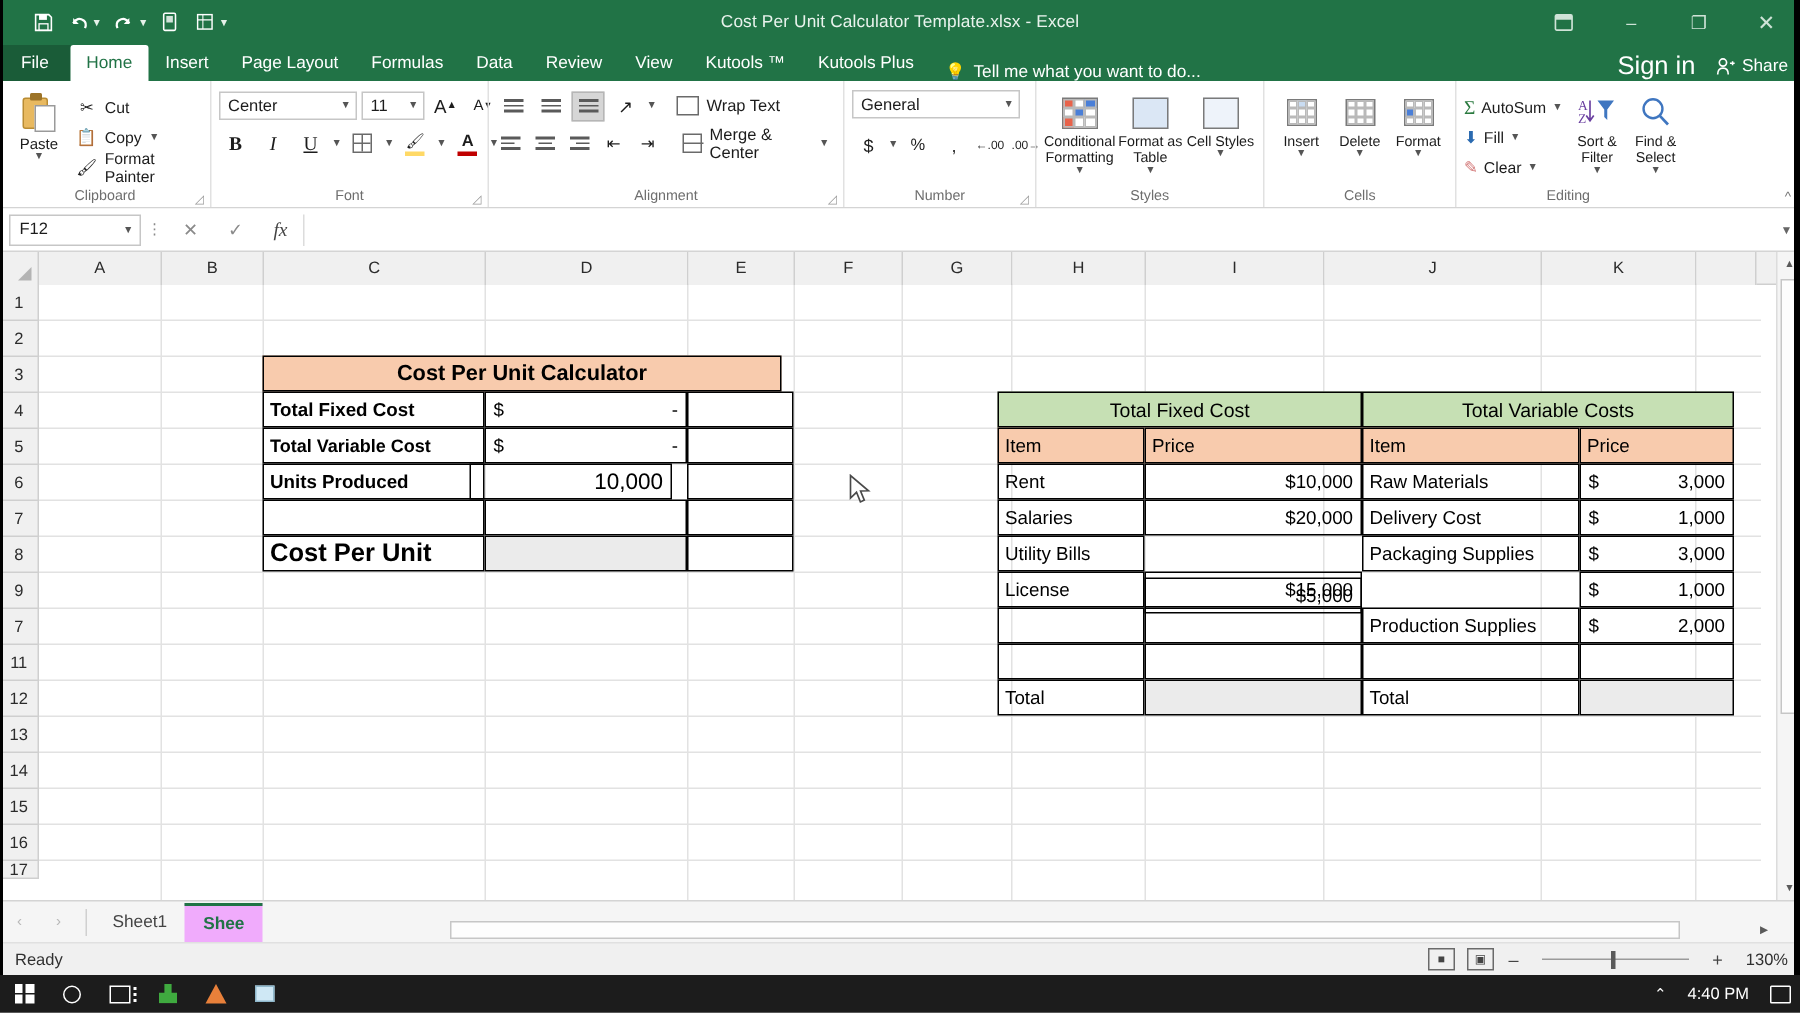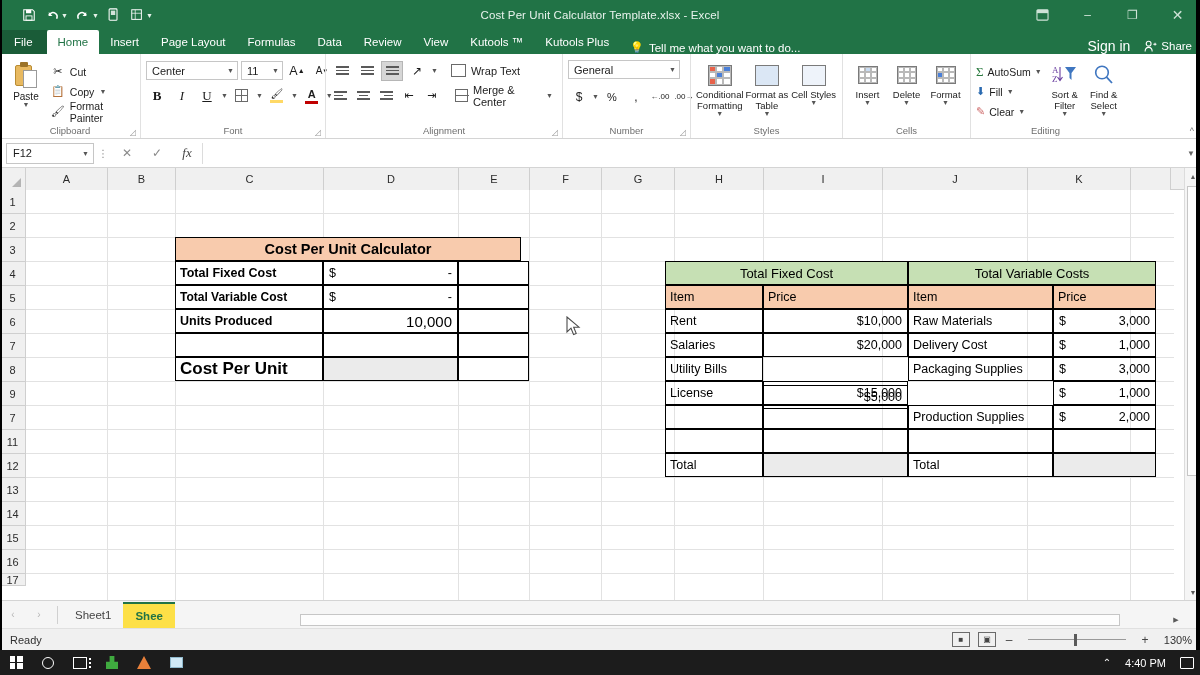--- a/index.html
+++ b/index.html
@@ -38,21 +38,21 @@
   }
   .tab {
     height:24px; padding:0 11px; color:#ffffff; font-size:11.5px;
     display:flex; align-items:center; white-space:nowrap;
   }
   .tab.file { background:#1a5c38; padding:0 14px; }
   .tab.active { background:#ffffff; color:#217346; border-radius:2px 2px 0 0; }
   .tellme { display:flex; align-items:center; gap:5px; margin-left:10px; color:#ffffff; font-size:11.5px; }
   .bulb { font-size:11px; }
   .tabbar-right { position:absolute; right:8px; display:flex; align-items:center; gap:14px; }
-  .signin { color:#fff; font-size:14px; }
+  .signin { color:#fff; font-size:17px; }
   .share { color:#fff; font-size:11.5px; display:flex; align-items:center; gap:4px; }
 
   
   .ribbon {
     position:absolute; top:54px; left:0; width:1200px; height:85px;
     background:#ffffff; border-bottom:1px solid #d4d4d4;
     display:flex; align-items:stretch;
   }
   .group { position:relative; display:flex; flex-direction:column; padding:3px 5px 0 5px; }
   .group + .group { border-left:1px solid #e1e1e1; }
@@ -169,21 +169,21 @@
   .hsb { position:absolute; left:300px; bottom:0; right:16px; height:16px; background:#f5f5f5; }
   .hsb .thumb { position:absolute; left:0; top:2px; width:820px; height:12px; background:#fdfdfd; border:1px solid #c6c6c6; }
   .hsb .arrowR { position:absolute; right:0; top:0; width:16px; height:16px; display:flex; align-items:center; justify-content:center; font-size:7px; color:#5a5a5a; }
 
   
   .sheetbar { position:absolute; top:600px; left:0; width:1200px; height:28px;
               background:#f5f5f5; border-top:1px solid #d4d4d4; display:flex; align-items:center; }
   .navarrow { width:26px; text-align:center; color:#b8b8b8; font-size:10px; }
   .sdiv { width:1px; height:18px; background:#d0d0d0; margin:0 5px; }
   .stab { height:26px; padding:0 12px; display:flex; align-items:center; font-size:11.5px; color:#444; }
-  .stab.active { background:#fde047; color:#217346; font-weight:bold; border-top:2px solid #217346; }
+  .stab.active { background:#f0abfc; color:#217346; font-weight:bold; border-top:2px solid #217346; }
 
   
   .statusbar { position:absolute; top:628px; left:0; width:1200px; height:22px;
                background:#f0f0f0; border-top:1px solid #e0e0e0; display:flex; align-items:center; }
   .stat-ready { padding-left:10px; font-size:11px; color:#303030; }
   .stat-right { position:absolute; right:8px; display:flex; align-items:center; gap:8px; }
   .viewbtn { width:18px; height:15px; border:1px solid #6a6a6a; display:flex; align-items:center; justify-content:center; font-size:8px; color:#444; }
   .zoomslider { width:110px; height:14px; position:relative; display:flex; align-items:center; }
   .zs-line { position:absolute; left:6px; right:6px; height:1px; background:#9a9a9a; }
   .zs-knob { position:absolute; left:52px; width:3px; height:12px; background:#5a5a5a; }
@@ -702,21 +702,21 @@
       <div class="dcell bdr" style="left:432px; top:71px; width:71px; height:24px;"></div>
 
       <div class="dcell b l bdr" style="left:149px; top:95px; width:148px; height:24px; font-size:12px;">Total Variable Cost</div>
       <div class="dcell split bdr" style="left:297px; top:95px; width:135px; height:24px;">
         <span>$</span>
         <span>-</span>
       </div>
       <div class="dcell bdr" style="left:432px; top:95px; width:71px; height:24px;"></div>
 
       <div class="dcell b l bdr" style="left:149px; top:119px; width:148px; height:24px;">Units Produced</div>
-      <div class="dcell r bdr" style="left:297px; top:119px; width:135px; height:24px; font-size:15px;">10,000</div>
+      <div class="dcell r bdr" style="left:287px; top:119px; width:135px; height:24px; font-size:15px;">10,000</div>
       <div class="dcell bdr" style="left:432px; top:119px; width:71px; height:24px;"></div>
 
       <div class="dcell bdr" style="left:149px; top:143px; width:148px; height:24px;"></div>
       <div class="dcell bdr" style="left:297px; top:143px; width:135px; height:24px;"></div>
       <div class="dcell bdr" style="left:432px; top:143px; width:71px; height:24px;"></div>
 
       <div class="dcell b l bdr" style="left:149px; top:167px; width:148px; height:24px; font-size:17px;">Cost Per Unit</div>
       <div class="dcell bdr" style="left:297px; top:167px; width:135px; height:24px; background:#ebebeb;"></div>
       <div class="dcell bdr" style="left:432px; top:167px; width:71px; height:24px;"></div>
 

